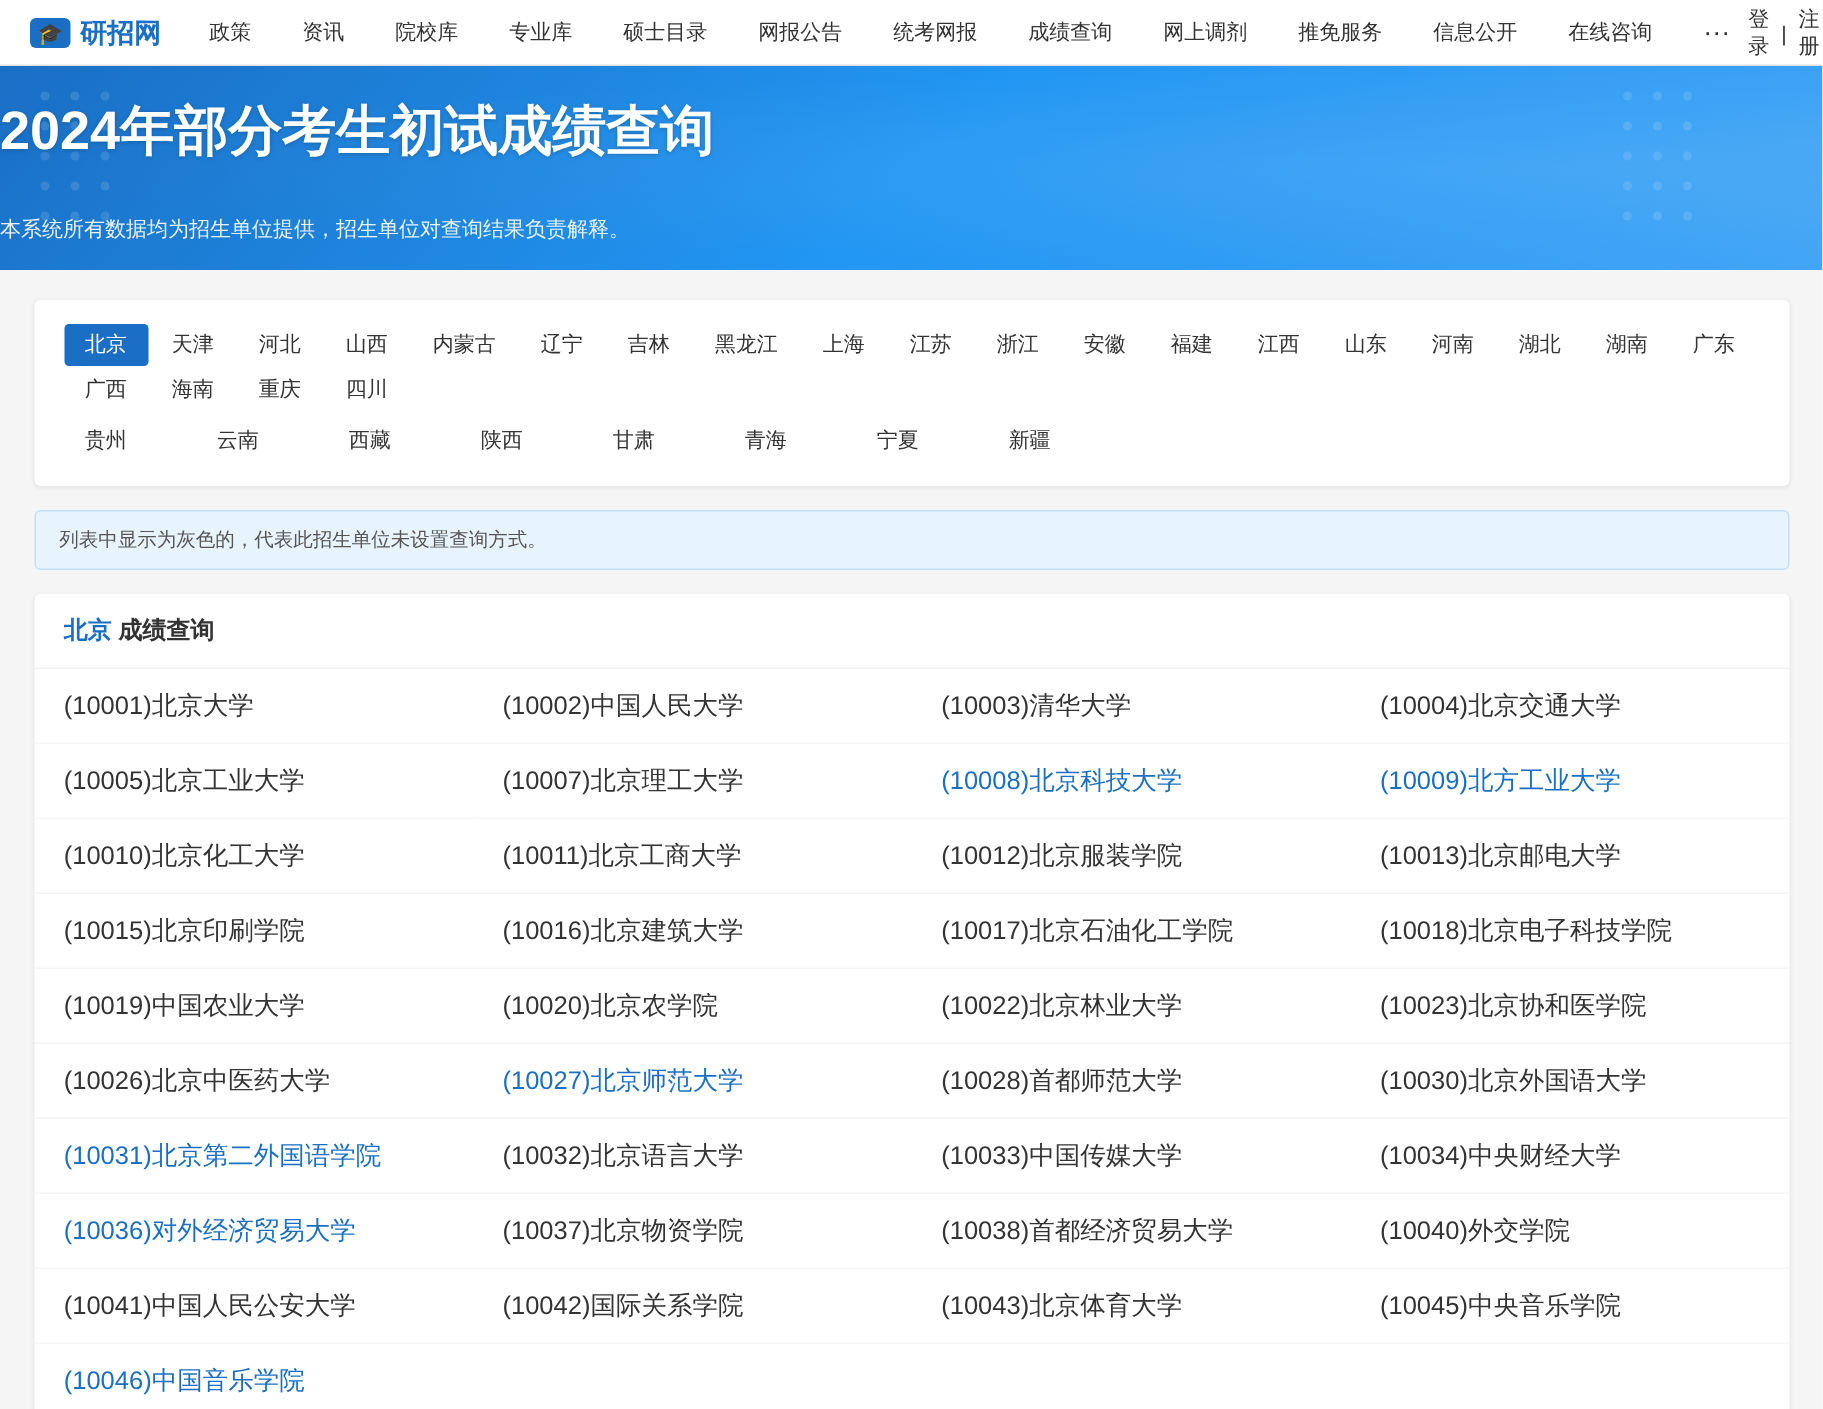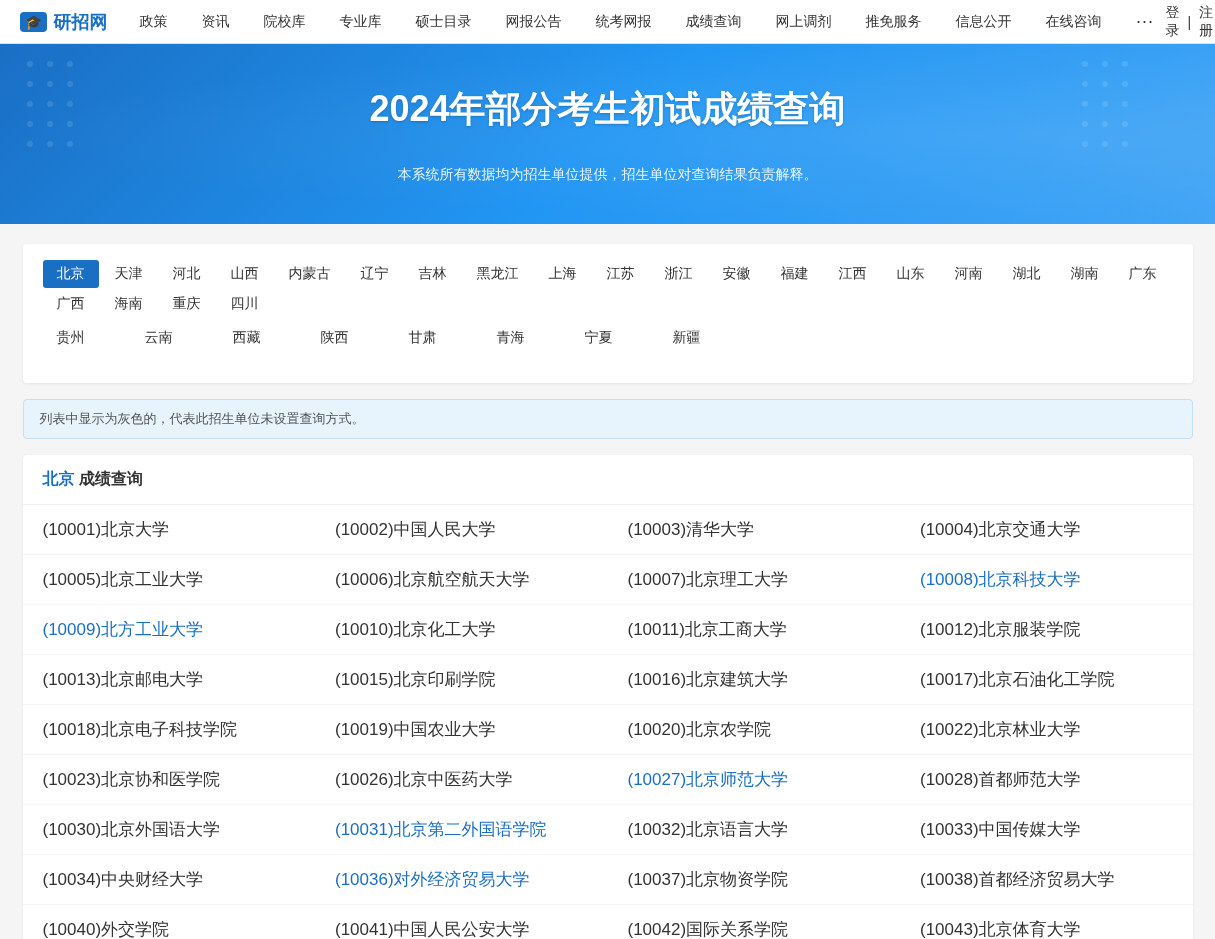--- a/index.html
+++ b/index.html
@@ -62,24 +62,24 @@
       align-items: center;
       gap: 8px;
       font-size: 14px;
     }
     .nav-auth span { cursor: pointer; color: #333; }
     .nav-divider { color: #ccc; }
 
     
     .banner {
       background: linear-gradient(135deg, #1a6fc4 0%, #2196f3 50%, #42a5f5 100%);
-      height: 180px;
+      height: 136px;
       display: flex;
       flex-direction: column;
-      align-items: center;
+      align-items: flex-start;
       justify-content: center;
       position: relative;
       overflow: hidden;
     }
     .banner::before {
       content: '';
       position: absolute;
       top: 0; left: 0; right: 0; bottom: 0;
       background: radial-gradient(ellipse at 80% 50%, rgba(255,255,255,0.08) 0%, transparent 70%);
     }
@@ -121,21 +121,21 @@
       border-radius: 4px;
       margin-bottom: 16px;
       box-shadow: 0 1px 3px rgba(0,0,0,0.08);
     }
     .region-row {
       display: flex;
       flex-wrap: wrap;
       gap: 2px;
       margin-bottom: 6px;
     }
-    .region-row:last-child { margin-bottom: 15px; gap: 32px; }
+    .region-row:last-child { margin-bottom: 0; gap: 32px; }
     .region-tab {
       padding: 5px 14px;
       cursor: pointer;
       font-size: 14px;
       color: #333;
       border-radius: 3px;
       white-space: nowrap;
     }
     .region-tab.active {
       background: #1a6fc4;
@@ -310,21 +310,20 @@
     <div class="results-header">
       <span class="region-name">北京</span>
       <span>成绩查询</span>
     </div>
     <div class="results-grid" id="results-grid">
         <div class="result-cell">(10001)北京大学</div>
         <div class="result-cell">(10002)中国人民大学</div>
         <div class="result-cell">(10003)清华大学</div>
         <div class="result-cell">(10004)北京交通大学</div>
         <div class="result-cell">(10005)北京工业大学</div>
-        <div class="result-cell">(10006)北京航空航天大学</div>
         <div class="result-cell">(10007)北京理工大学</div>
         <div class="result-cell link">(10008)北京科技大学</div>
         <div class="result-cell link">(10009)北方工业大学</div>
         <div class="result-cell">(10010)北京化工大学</div>
         <div class="result-cell">(10011)北京工商大学</div>
         <div class="result-cell">(10012)北京服装学院</div>
         <div class="result-cell">(10013)北京邮电大学</div>
         <div class="result-cell">(10015)北京印刷学院</div>
         <div class="result-cell">(10016)北京建筑大学</div>
         <div class="result-cell">(10017)北京石油化工学院</div>

